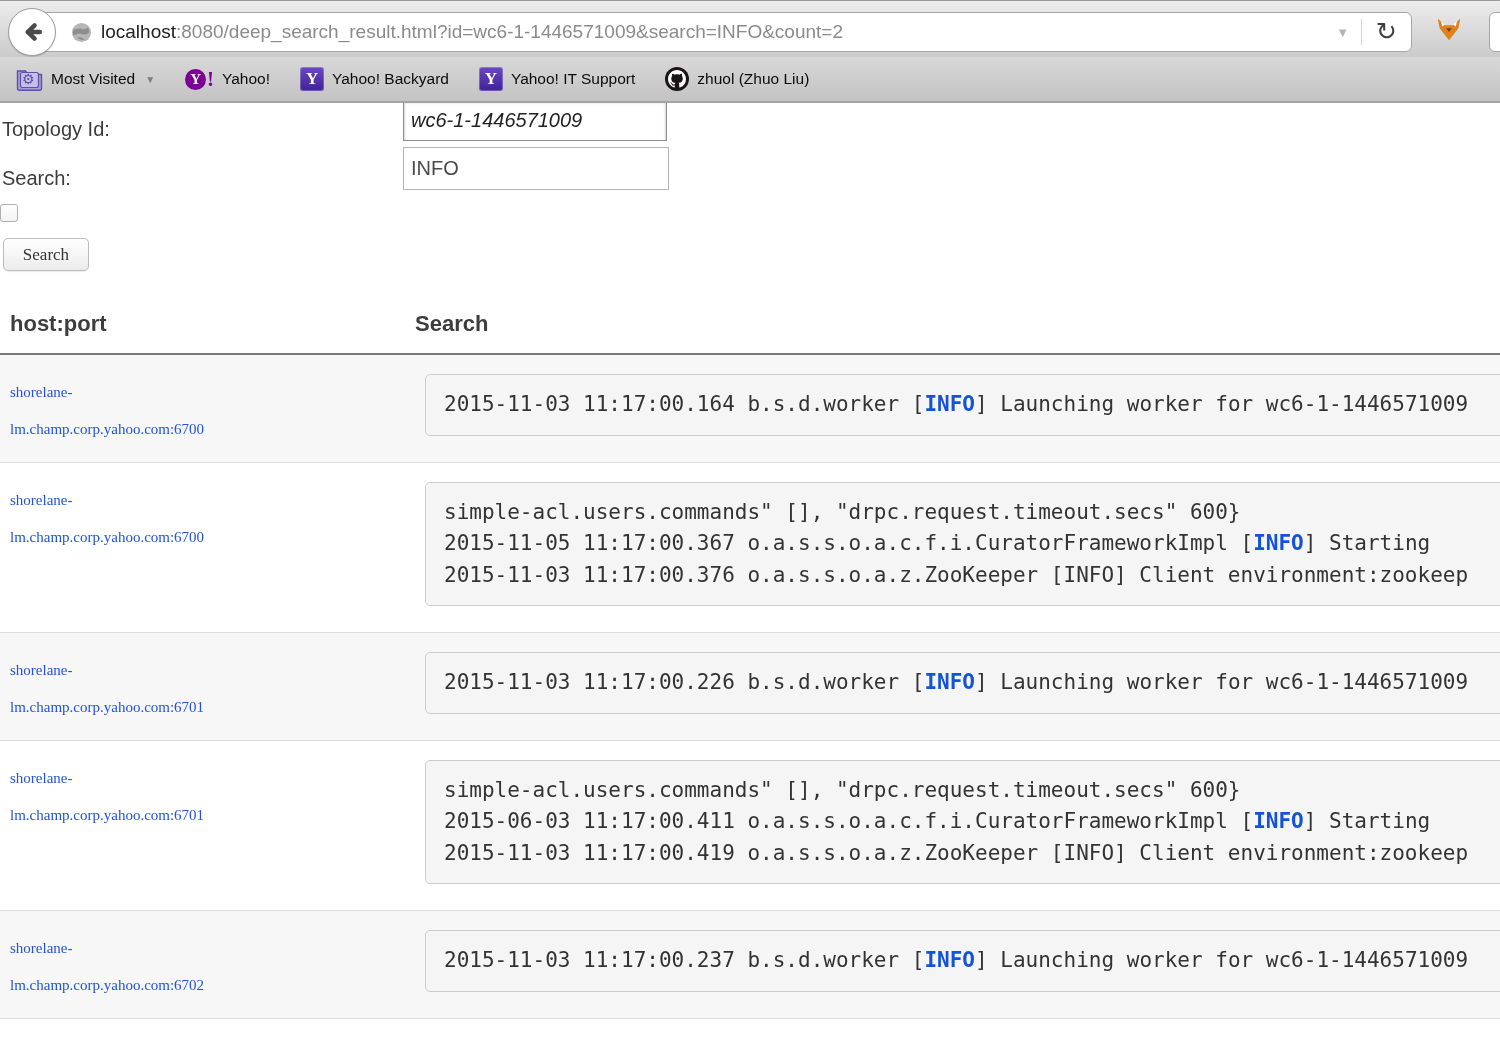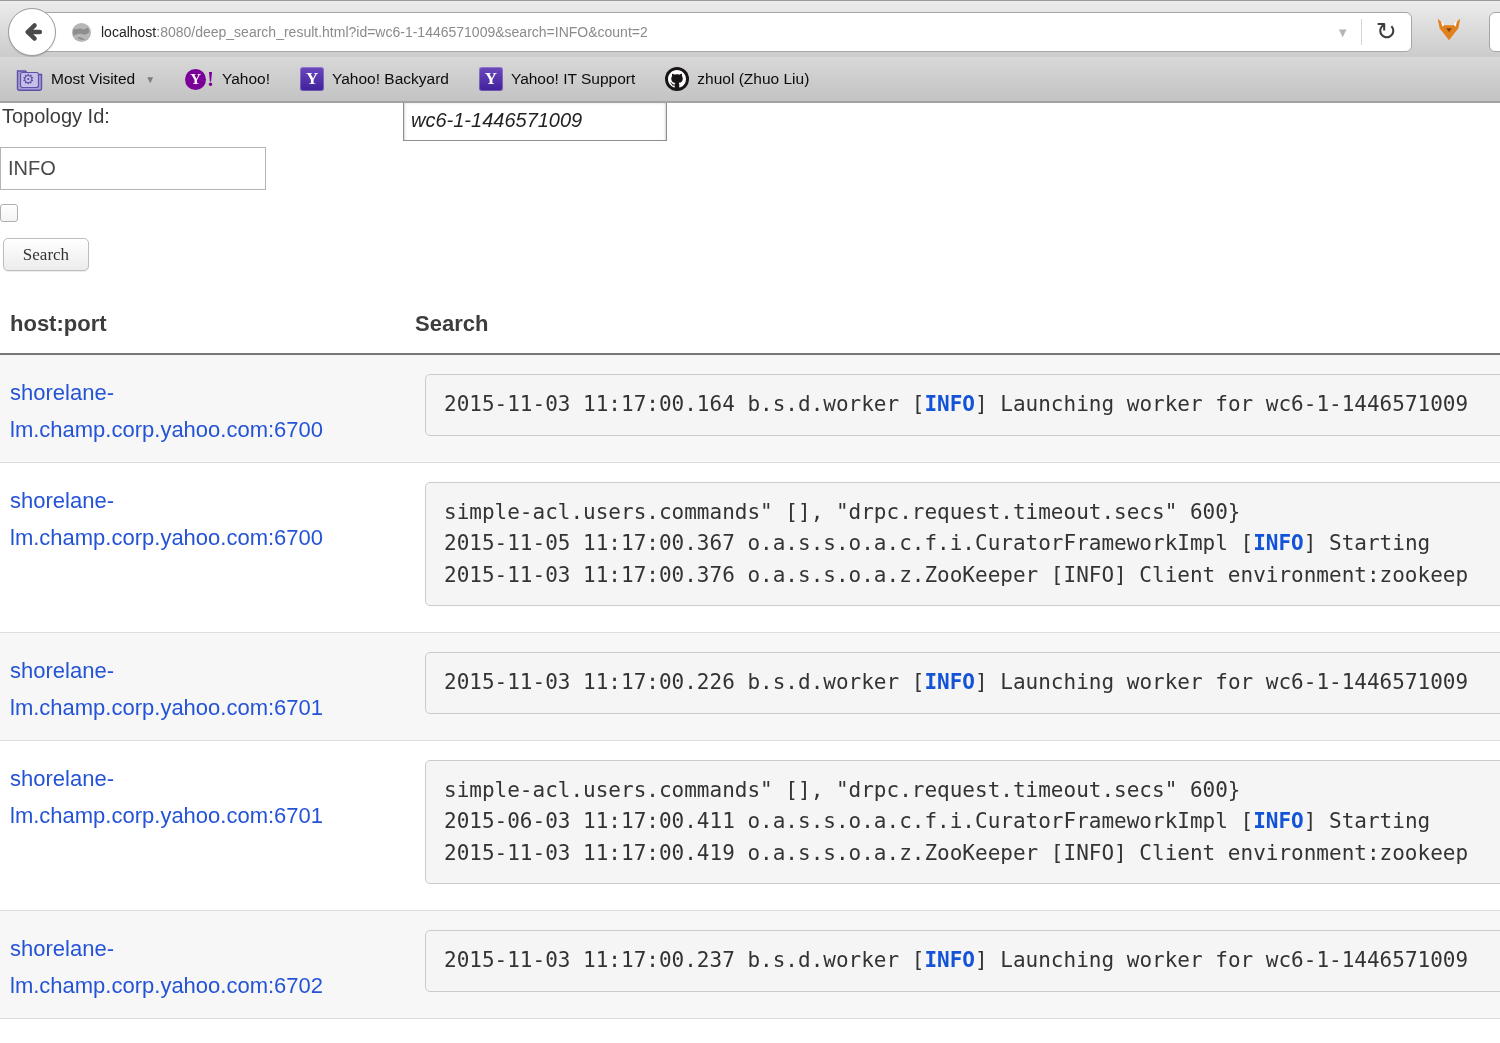--- a/index.html
+++ b/index.html
@@ -10,21 +10,21 @@
   .chrome { position:relative; width:1500px; height:57px;
             background:linear-gradient(#ececec,#cbcbcb); border-top:1px solid #9a9a9a; }
   .back-btn { position:absolute; left:8px; top:7px; width:48px; height:48px; border-radius:50%;
               background:#fff; border:1px solid #9c9c9c; z-index:3;
               display:flex; align-items:center; justify-content:center;
               box-shadow:0 1px 1px rgba(0,0,0,.15); }
   .url-bar { position:absolute; left:32px; top:11px; width:1380px; height:40px;
              background:#fff; border:1px solid #a6a6a6; border-radius:6px;
              display:flex; align-items:center; padding-left:38px; z-index:2; }
   .globe { width:21px; height:21px; flex:0 0 auto; margin-right:9px; }
-  .url-text { font-size:14px; white-space:nowrap; overflow:hidden; flex:1 1 auto; }
+  .url-text { font-size:19px; white-space:nowrap; overflow:hidden; flex:1 1 auto; }
   .url-host { color:#222; }
   .url-rest { color:#8b8b8b; }
   .url-dd { color:#b5b5b5; font-size:13px; padding:0 12px; }
   .url-sep { width:1px; height:26px; background:#d4d4d4; }
   .reload { font-size:25px; color:#3e3e3e; padding:0 14px; line-height:1; transform:translateY(-1px); }
   .fox { position:absolute; left:1434px; top:14px; width:30px; height:30px; }
   .edge-box { position:absolute; left:1489px; top:11px; width:30px; height:40px;
               background:#fff; border:1px solid #a6a6a6; border-radius:6px 0 0 6px; }
 
   
@@ -43,21 +43,21 @@
            font-size:21px; margin-left:1px; }
   .ysq { width:24px; height:24px; border-radius:3px; background:linear-gradient(#6b49bd,#40209a);
          color:#fff; font-family:"Liberation Serif",serif; font-weight:bold; font-size:17px;
          display:flex; align-items:center; justify-content:center; box-shadow:inset 0 0 0 1px rgba(255,255,255,.25); }
   .gh { width:24px; height:24px; border-radius:50%; background:#191517;
         display:flex; align-items:center; justify-content:center; }
 
   
   .page { position:relative; width:1500px; height:938px; background:#fff; overflow:hidden; }
   .form-area { padding-top:2px; }
-  .form-row { display:flex; align-items:flex-start; }
+  .form-row { display:flex; align-items:flex-end; }
   .form-label { width:403px; font-size:20px; color:#3c3c3c; padding-left:2px; }
   .ti-input { width:264px; height:42px; margin-top:-6px; font-size:20px; color:#222;
               border:1px solid #8f8f8f; box-shadow:inset 0 2px 3px rgba(0,0,0,.35);
               padding:0 7px; font-family:inherit;font-style:italic; }
   .s-input { width:266px; height:43px; margin-top:6px; font-size:20px; color:#4a4a4a;
              border:1px solid #b4b4b4; padding:0 7px; font-family:inherit; }
   .checkbox { width:18px; height:18px; border:1px solid #afafaf; border-radius:3px;
               background:linear-gradient(#fff,#f3f3f3); margin-top:14px; }
   .search-btn { margin:16px 0 0 3px; width:86px; height:33px; border:1px solid #bdbdbd;
                 border-radius:5px; background:linear-gradient(#ffffff,#ececec);
@@ -65,22 +65,22 @@
                 box-shadow:0 1px 1px rgba(0,0,0,.08); }
 
   
   .results { margin-top:40px; }
   .thead { display:flex; padding-bottom:16px; border-bottom:2px solid var(--header-rule,#777); }
   .th { font-size:22px; font-weight:bold; color:#3d3d3d; }
   .th-host { width:415px; padding-left:10px; }
   .t-row { display:flex; border-bottom:1px solid var(--divider,#ddd); background:#fff; }
   .t-row.striped { background:var(--stripe,#f7f7f7); }
   .host-cell { width:415px; flex:0 0 auto; padding:19px 10px 10px 10px; }
-  .host-link { font-size:22px; line-height:37px; color:var(--link-blue,#2453d6);
-               text-decoration:none; word-break:break-all; }
+  .host-link { font-size:15px; line-height:37px; color:var(--link-blue,#2453d6);
+               text-decoration:none; word-break:break-all;font-family:Liberation Serif, serif; }
   .match-cell { flex:0 0 auto; padding:19px 0 26px 10px; }
   .match-box { width:1260px; background:var(--pre-bg,#f5f5f5);
                border:1px solid var(--pre-border,#ccc); border-radius:5px;
                padding:14px 18px; }
   .log-line { font-family:"DejaVu Sans Mono","Liberation Mono",monospace;
               font-size:21px; line-height:31.5px; color:var(--log-text,#333);
               white-space:pre; }
   .log-line .hl { color:var(--highlight-blue,#1353d8); font-weight:bold; }
 </style>
 </head>
@@ -148,20 +148,21 @@
   </div>
 </div>
 
 <div class="page">
   <div class="form-area">
     <div class="form-row">
       <label class="form-label">Topology Id:</label>
       <input class="ti-input" type="text" value="wc6-1-1446571009" style="">
     </div>
     <div class="form-row">
+      <label class="form-label">Search:</label>
       <input class="s-input" type="text" value="INFO" style="">
     </div>
     <div class="form-row">
       <div class="checkbox"></div>
     </div>
     <button class="search-btn">Search</button>
   </div>
 
   <div class="results">
     <div class="thead">

